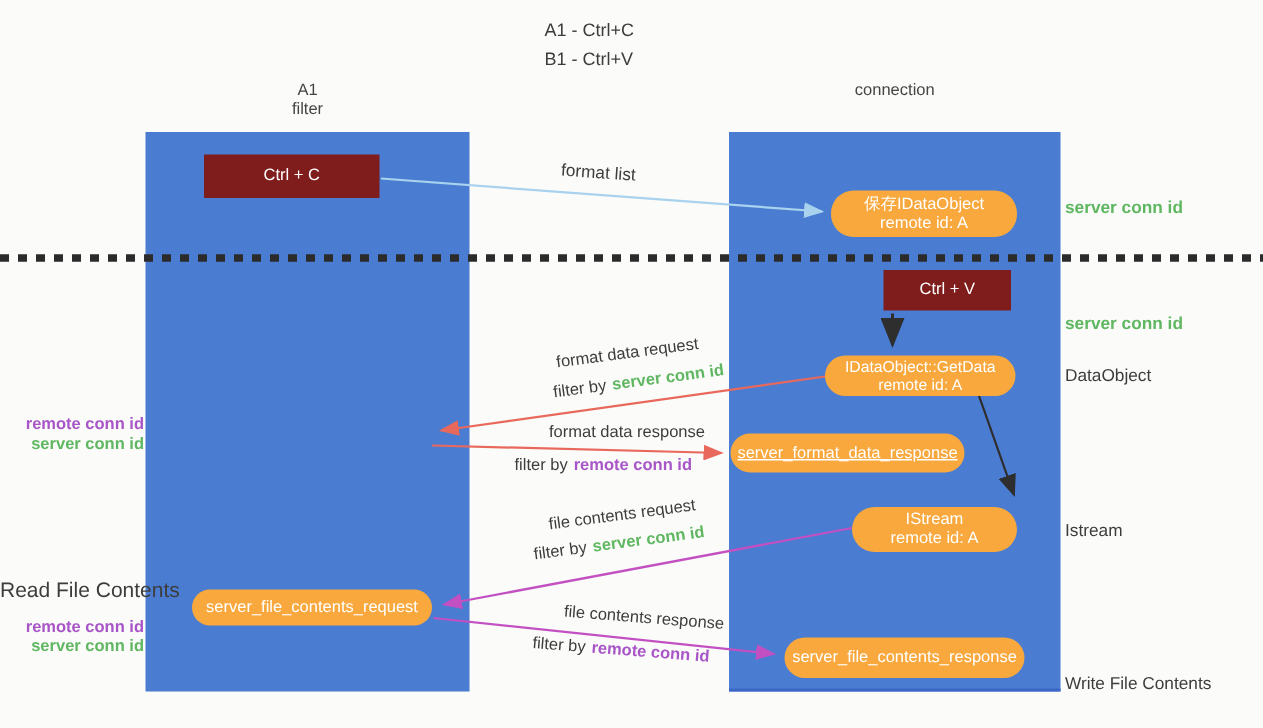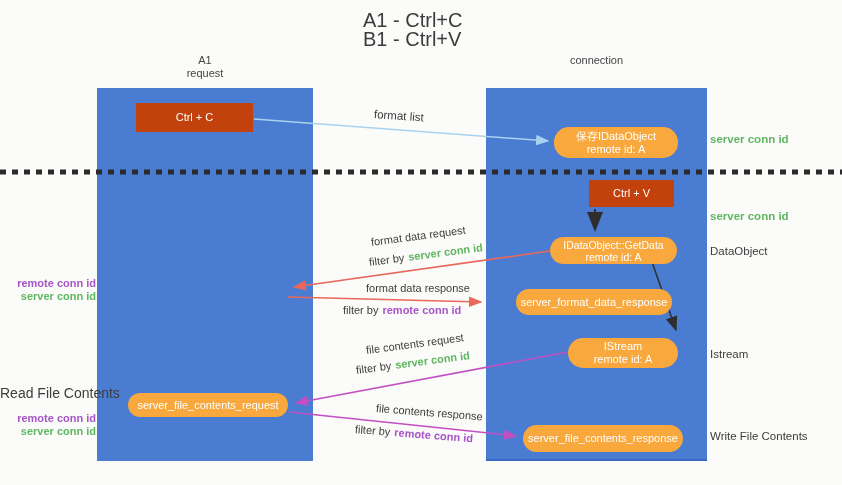--- a/index.html
+++ b/index.html
@@ -2,78 +2,78 @@
 <html><head>
 <meta charset="utf-8">
 <style>
   * { margin:0; padding:0; box-sizing:border-box; }
   html,body { background:#fafaf8; }
   .canvas {
     position:relative; width:842px; height:485px; background:#fbfbf9;
     font-family:"Liberation Sans","DejaVu Sans",sans-serif; overflow:hidden;
     color:#3d3d3d;
   }
-  .title { position:absolute; left:363px; top:11px; font-size:20px; line-height:19px; color:#3c3c3c; }
+  .title { position:absolute; left:363px; top:11px; font-size:12px; line-height:19px; color:#3c3c3c; }
   .col-header { position:absolute; top:54px; text-align:center; font-size:11px; line-height:13px; color:#454545; }
   .col-header.left  { left:97px;  width:216px; }
   .col-header.right { left:486px; width:221px; }
   .lifeline { position:absolute; top:88px; height:373px; background:#4a7dd2; }
   .lifeline.left  { left:97px;  width:216px; }
   .lifeline.right { left:486px; width:221px; border-bottom:2px solid #3a66c5; }
   svg.arrows { position:absolute; left:0; top:0; pointer-events:none; }
 
   .node {
     position:absolute; display:flex; flex-direction:column; align-items:center;
     justify-content:center; text-align:center; color:#fff; font-size:11px; line-height:13px;
   }
-  .node.green  { background:#c2410c; }
+  .node.green  { background:#7f1d1d; }
   .node.orange { background:#f8a83d;border-radius:15px; }
   .box-ctrl-c      { left:136px; top:103px; width:117px; height:29px; }
   .box-save        { left:554px; top:127px; width:124px; height:31px; }
   .box-ctrl-v      { left:553px; top:180px; width:85px;  height:27px;margin-left:36px; }
   .box-getdata     { left:550px; top:237px; width:127px; height:27px; font-size:10.5px; line-height:12px; }
   .box-format-req  { left:130px; top:277px; width:157px; height:26px; }
-  .box-format-resp { left:516px; top:289px; width:156px; height:26px; }
+  .box-format-resp { left:487px; top:289px; width:156px; height:26px;text-decoration:underline; }
   .box-istream     { left:568px; top:338px; width:110px; height:30px; }
   .box-file-req    { left:128px; top:393px; width:160px; height:24px; }
   .box-file-resp   { left:523px; top:425px; width:160px; height:27px; }
 
   .alabel { position:absolute; font-size:11px; white-space:nowrap; color:#3d3d3d; transform-origin:left center; }
   .lbl-format-list { left:374px; top:108px; transform:rotate(4deg); font-size:11.5px; }
   .lbl-fdr    { left:371px; top:236px; transform:rotate(-7.5deg); }
   .lbl-fby1   { left:369px; top:256px; transform:rotate(-7.5deg); }
   .lbl-fdresp { left:366px; top:282px; }
   .lbl-fby2   { left:343px; top:304px; }
   .lbl-fcr    { left:366px; top:344px; transform:rotate(-7.5deg); }
   .lbl-fby3   { left:356px; top:364px; transform:rotate(-7.5deg); }
   .lbl-fcresp { left:376px; top:402px; transform:rotate(4.5deg); }
   .lbl-fby4   { left:355px; top:423px; transform:rotate(4.5deg); }
   .fb { margin-right:4px; }
   .green-t  { color:#5fb761; font-weight:bold; }
   .purple-t { color:#a855c8; font-weight:bold; }
 
   .side-right { position:absolute; left:710px; white-space:nowrap; font-size:11.5px; }
   .sr1 { top:133px; } .sr2 { top:210px; }
-  .sr3 { top:245px; } .sr4 { top:348px; } .sr5 { top:430px; }
+  .sr3 { top:245px; } .sr4 { top:348px; } .sr5 { top:450px; }
   .side-left { position:absolute; left:0; width:96px; text-align:right; white-space:nowrap; font-size:11px; line-height:13px; }
   .sl1 { top:277px; } .sl2 { top:387px; font-size:14px; } .sl3 { top:412px; }
 </style>
 </head>
 <body>
 
 <div class="canvas">
 
   <div class="title">
     <div>A1 - Ctrl+C</div>
     <div>B1 - Ctrl+V</div>
   </div>
 
   <div class="col-header left">
     <div>A1</div>
-    <div>request</div>
+    <div>filter</div>
   </div>
   <div class="col-header right">
     <div>connection</div>
   </div>
 
   <div class="lifeline left"></div>
   <div class="lifeline right"></div>
 
   <svg class="arrows" width="842" height="485" viewBox="0 0 842 485">
     <defs>

